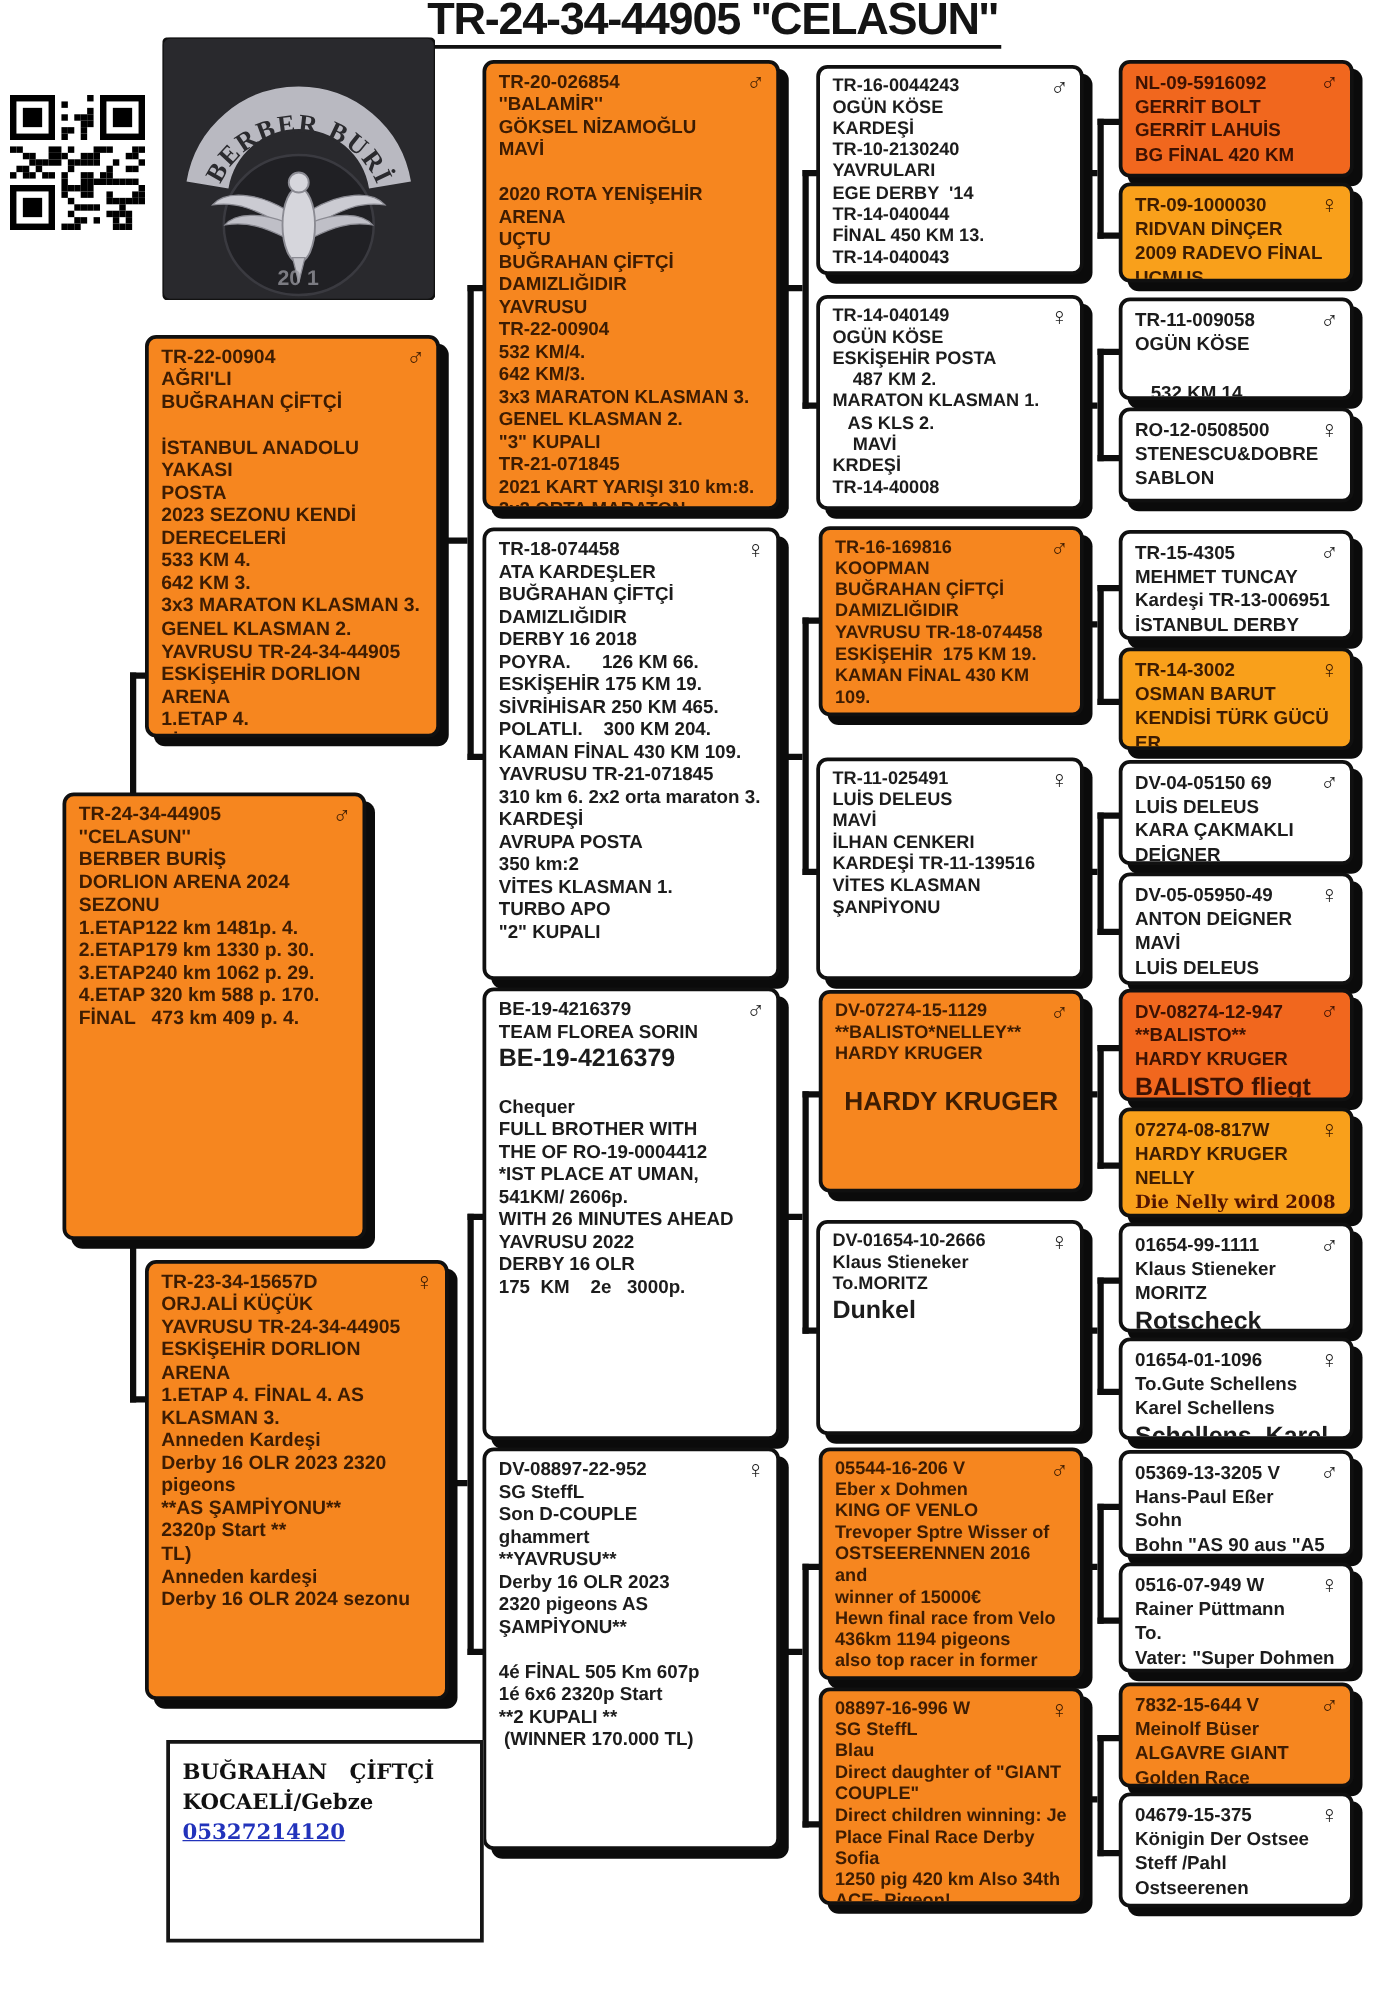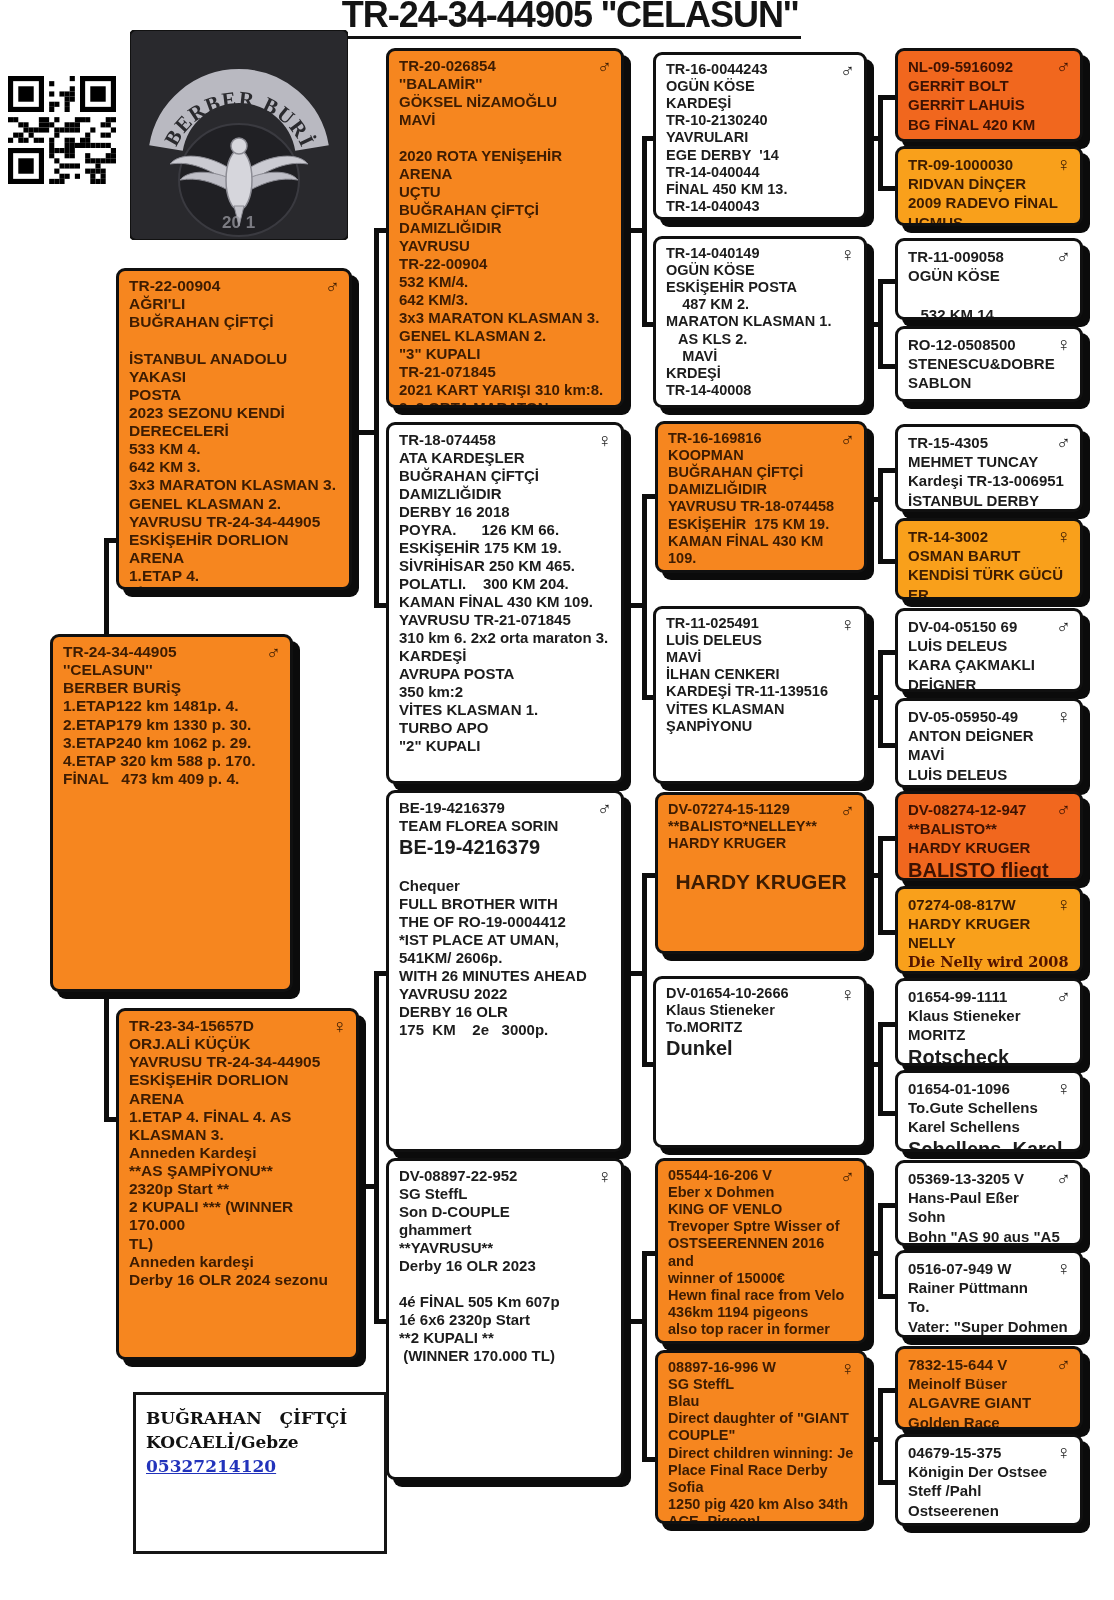--- a/index.html
+++ b/index.html
@@ -283,38 +283,39 @@
         <div class="line">YAVRUSU TR-24-34-44905</div>
         <div class="line">ESKİŞEHİR DORLION ARENA</div>
         <div class="line">1.ETAP 4.</div>
         <div class="line">FİNAL 473 KM 4.</div>
       </div>
       <div class="box orange c1" style="left: 50px; top: 634px; width: 217px; height: 342px;">
         <span class="sex">♂</span>
         <div class="line">TR-24-34-44905</div>
         <div class="line">''CELASUN''</div>
         <div class="line">BERBER BURİŞ</div>
+        <div class="line">DORLION ARENA 2024 SEZONU</div>
         <div class="line">1.ETAP122 km 1481p. 4.</div>
         <div class="line">2.ETAP179 km 1330 p. 30.</div>
         <div class="line">3.ETAP240 km 1062 p. 29.</div>
         <div class="line">4.ETAP 320 km 588 p. 170.</div>
         <div class="line">FİNAL   473 km 409 p. 4.</div>
       </div>
       <div class="box orange c1" style="left: 116px; top: 1008px; width: 217px; height: 336px;">
         <span class="sex">♀</span>
         <div class="line">TR-23-34-15657D</div>
         <div class="line">ORJ.ALİ KÜÇÜK</div>
         <div class="line">YAVRUSU TR-24-34-44905</div>
         <div class="line">ESKİŞEHİR DORLION ARENA</div>
         <div class="line">1.ETAP 4. FİNAL 4. AS</div>
         <div class="line">KLASMAN 3.</div>
         <div class="line">Anneden Kardeşi</div>
+        <div class="line">Derby 16 OLR 2023 2320 pigeons</div>
         <div class="line">**AS ŞAMPİYONU**</div>
         <div class="line">2320p Start **</div>
-        <div class="line">2 KUPALI *** (WINNER 170.000</div>
         <div class="line">TL)</div>
         <div class="line">Anneden kardeşi</div>
         <div class="line">Derby 16 OLR 2024 sezonu</div>
       </div>
       <div class="box orange c2" style="left: 386px; top: 48px; width: 212px; height: 344px;">
         <span class="sex">♂</span>
         <div class="line">TR-20-026854</div>
         <div class="line">''BALAMİR''</div>
         <div class="line">GÖKSEL NİZAMOĞLU</div>
         <div class="line">MAVİ</div>
@@ -372,20 +373,21 @@
         <div class="line">175  KM    2e   3000p.</div>
       </div>
       <div class="box white c2" style="left: 386px; top: 1158px; width: 212px; height: 306px;">
         <span class="sex">♀</span>
         <div class="line">DV-08897-22-952</div>
         <div class="line">SG SteffL</div>
         <div class="line">Son D-COUPLE</div>
         <div class="line">ghammert</div>
         <div class="line">**YAVRUSU**</div>
         <div class="line">Derby 16 OLR 2023</div>
+        <div class="line">2320 pigeons AS ŞAMPİYONU**</div>
         <div class="line">&nbsp;</div>
         <div class="line">4é FİNAL 505 Km 607p</div>
         <div class="line">1é 6x6 2320p Start</div>
         <div class="line">**2 KUPALI **</div>
         <div class="line"> (WINNER 170.000 TL)</div>
       </div>
       <div class="box white c3" style="left: 653px; top: 52px; width: 188px; height: 152px;">
         <span class="sex">♂</span>
         <div class="line">TR-16-0044243</div>
         <div class="line">OGÜN KÖSE</div>

